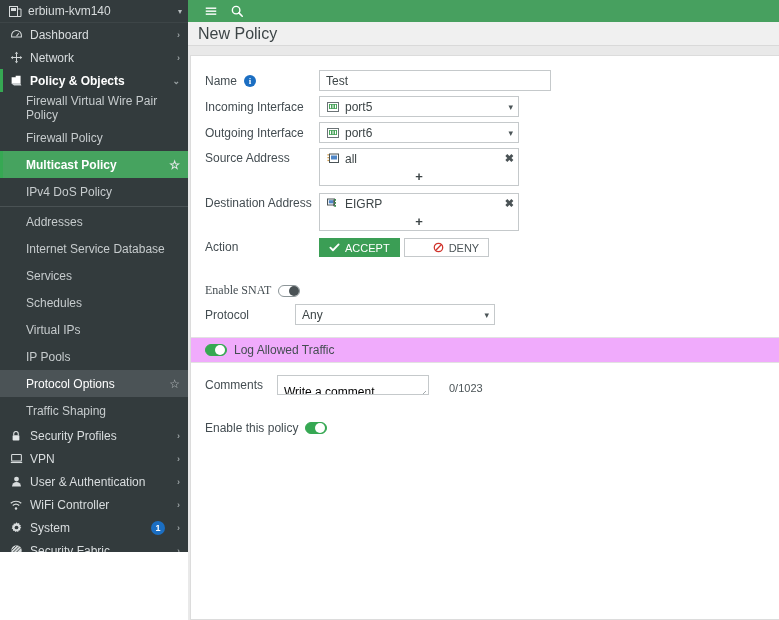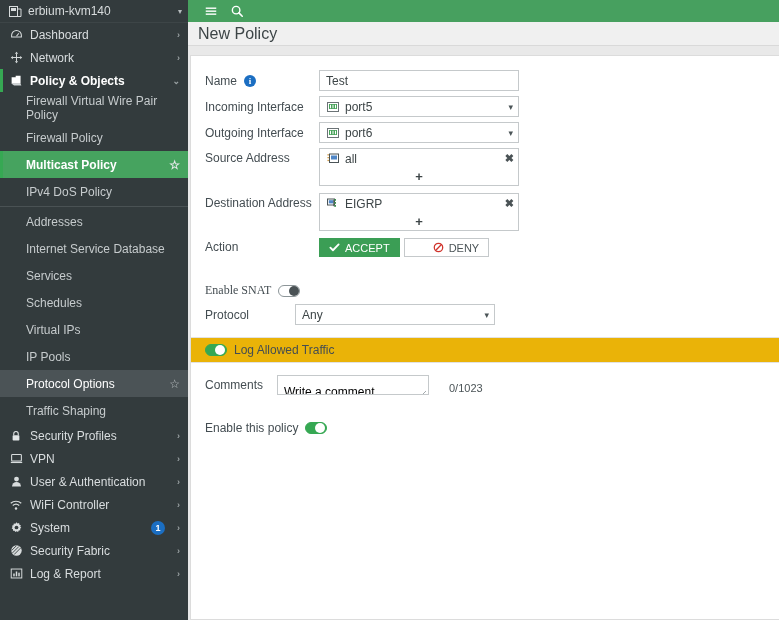--- a/index.html
+++ b/index.html
@@ -19,21 +19,21 @@
   #app {
     position: relative;
     width: 779px;
     height: 620px;
     display: flex;
   }
 
   
   #sidebar {
     width: 188px;
-    height: 620px;
+    height: 552px;
     background: #333b3d;
     position: relative;
     flex: 0 0 188px;
     overflow: hidden;
   }
   .device-row {
     height: 22px;
     display: flex;
     align-items: center;
     padding: 0 6px 0 8px;
@@ -204,21 +204,21 @@
     flex: 0 0 114px;
     font-size: 12px;
     color: #444d52;
     padding-top: 4px;
     display: flex;
     align-items: center;
   }
   .fctl { flex: 0 0 auto; }
 
   .txtinput {
-    width: 200px;
+    width: 232px;
     height: 21px;
     box-sizing: border-box;
     border: 1px solid #c5c9cb;
     background: #ffffff;
     font-size: 12px;
     color: #3d4547;
     padding: 0 6px;
     line-height: 19px;
     font-family: "Liberation Sans", sans-serif;
   }
@@ -335,21 +335,21 @@
   }
   .toggle.on .knob {
     position: absolute;
     right: 1px; top: 0px;
     width: 10px; height: 10px;
     border-radius: 50%;
     background: #ffffff;
   }
 
   .section-band {
-    background: #eab308;
+    background: #f0abfc;
     border-top: 1px solid #e2e2e2;
     border-bottom: 1px solid #e2e2e2;
     height: 24px;
     display: flex;
     align-items: center;
     padding-left: 14px;
     margin-top: 12px;
     margin-bottom: 12px;
   }
   .section-band .sb-label {

